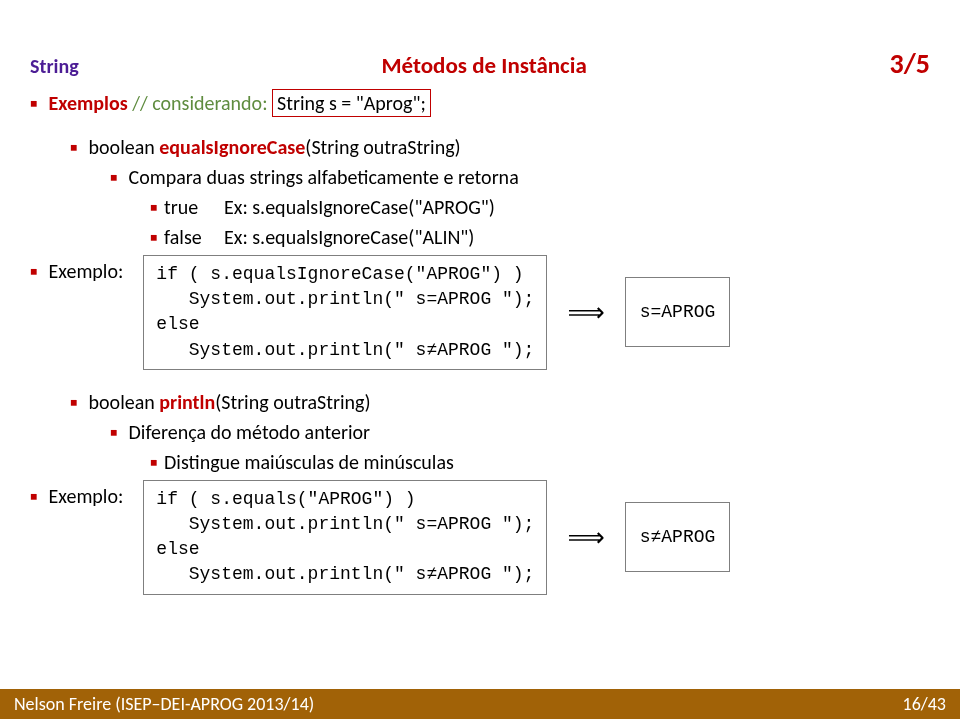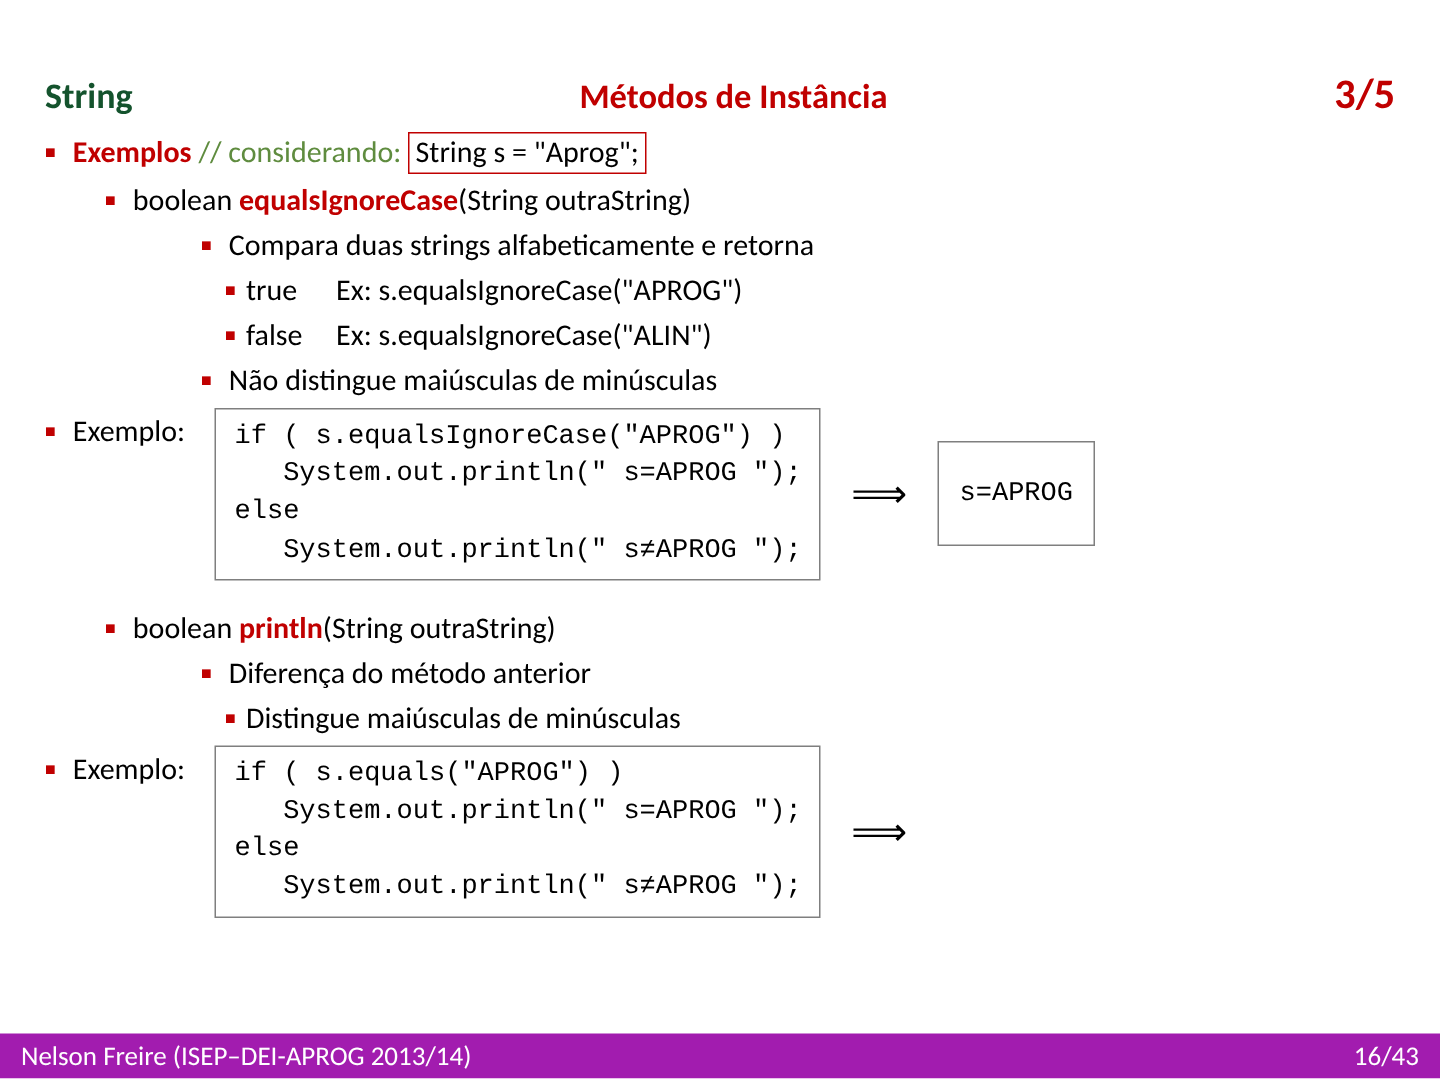--- a/index.html
+++ b/index.html
@@ -11,22 +11,22 @@
     position: relative;
     overflow: hidden;
   }
   .header {
     display: flex;
     justify-content: space-between;
     align-items: baseline;
     padding: 10px 30px 0 30px;
   }
   .title-left {
-    color: #14532d;
-    font-size: 24px;
+    color: #4c1d95;
+    font-size: 20px;
     font-weight: bold;
   }
   .title-center {
     color: #c00000;
     font-size: 23px;
     font-weight: bold;
     margin-top: 41px;
   }
   .title-right {
     color: #c00000;
@@ -38,29 +38,29 @@
     font-size: 20px;
     color: #000;
   }
   .bullet {
     color: #c00000;
     font-weight: bold;
     display: inline-block;
     width: 14px;
   }
   .line1 {
-    margin-bottom: 8px;
+    margin-bottom: 20px;
   }
   .comment { color: #5f8c3f; }
   .boxedA {
     border: 1px solid #c00000;
     padding: 1px 4px;
   }
   .l2 { margin-left: 40px; margin-bottom: 6px; }
-  .l3 { margin-left: 104px; margin-bottom: 6px; }
+  .l3 { margin-left: 80px; margin-bottom: 6px; }
   .l4 { margin-left: 120px; margin-bottom: 6px; display:flex; align-items: baseline; }
   .l4 .label { width: 60px; }
   .kw { color: #c00000; font-weight: bold; }
   .codebox {
     display: inline-block;
     border: 1px solid #7f7f7f;
     background: #fff;
     font-family: "Courier New", monospace;
     font-size: 18px;
     padding: 6px 12px;
@@ -87,21 +87,21 @@
     background: #fff;
     font-family: "Courier New", monospace;
     font-size: 18px;
     padding: 24px 14px;
   }
   .footer {
     position: absolute;
     bottom: 0;
     left: 0;
     right: 0;
-    background: #a21caf;
+    background: #a16207;
     color: #fff;
     display: flex;
     justify-content: space-between;
     align-items: center;
     padding: 4px 14px;
     font-size: 18px;
   }
 </style>
 </head>
 <body>
@@ -139,24 +139,20 @@
     <span>Ex:  s.equalsIgnoreCase("APROG")</span>
     <span style="width:40px;"></span>
   </div>
 
   <div class="l4">
     <span class="bullet">▪</span>
     <span class="label">false</span>
     <span>Ex:  s.equalsIgnoreCase("ALIN")</span>
   </div>
 
-  <div class="l3">
-    <span class="bullet">▪</span>
-    <span>Não distingue maiúsculas de minúsculas</span>
-  </div>
 
   <div class="exemplo-row">
     <div class="exemplo-label">
       <span class="bullet">▪</span>
       <span>Exemplo:</span>
     </div>
     <div class="codebox">if ( s.equalsIgnoreCase("APROG") )
    System.out.println(" s=APROG ");
 else
    System.out.println(" s≠APROG ");</div>
@@ -182,20 +178,21 @@
   <div class="exemplo-row">
     <div class="exemplo-label">
       <span class="bullet">▪</span>
       <span>Exemplo:</span>
     </div>
     <div class="codebox">if ( s.equals("APROG") )
    System.out.println(" s=APROG ");
 else
    System.out.println(" s≠APROG ");</div>
     <span class="arrow">⟹</span>
+    <div class="resultbox">s≠APROG</div>
   </div>
 
 </div>
 
 <div class="footer">
   <span>Nelson Freire (ISEP–DEI-APROG 2013/14)</span>
   <span>16/43</span>
 </div>
 
 </body></html>

